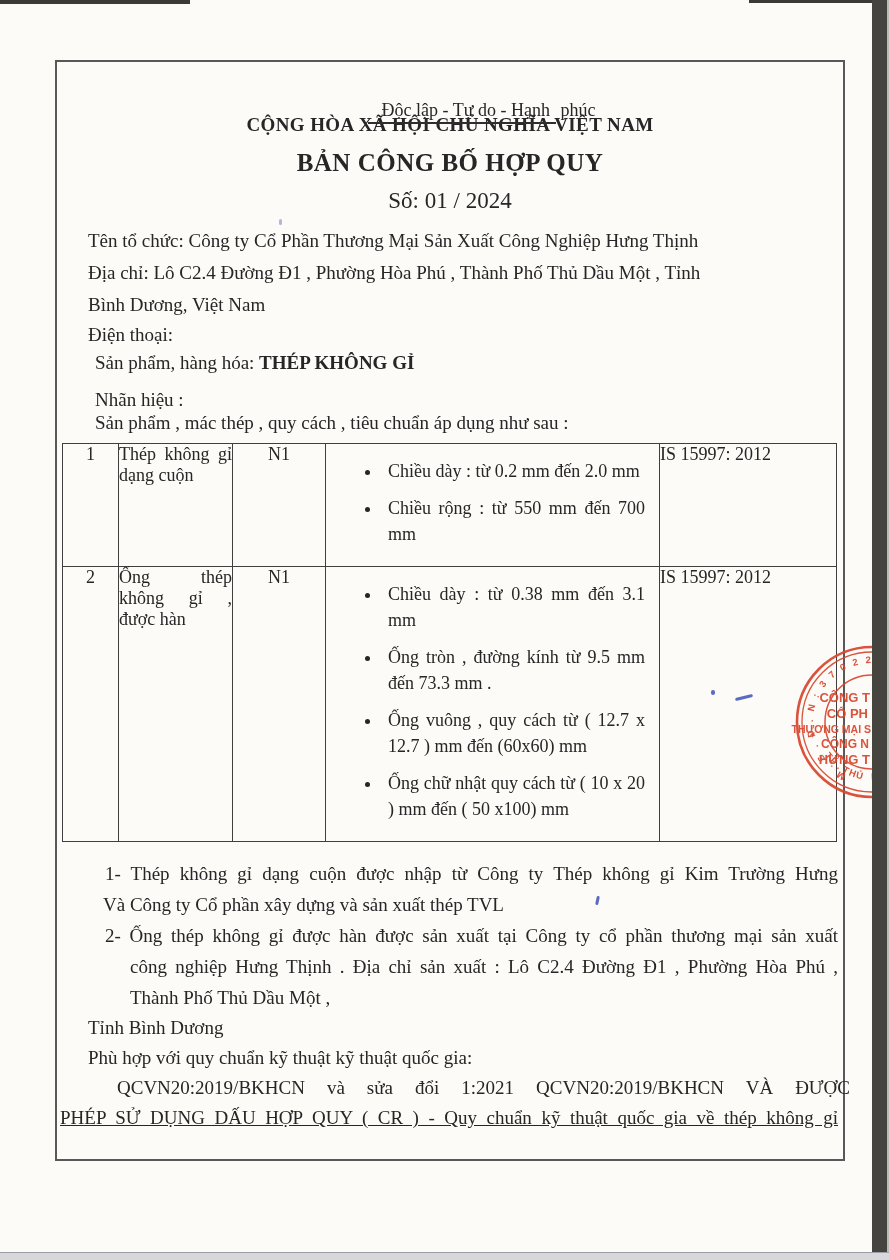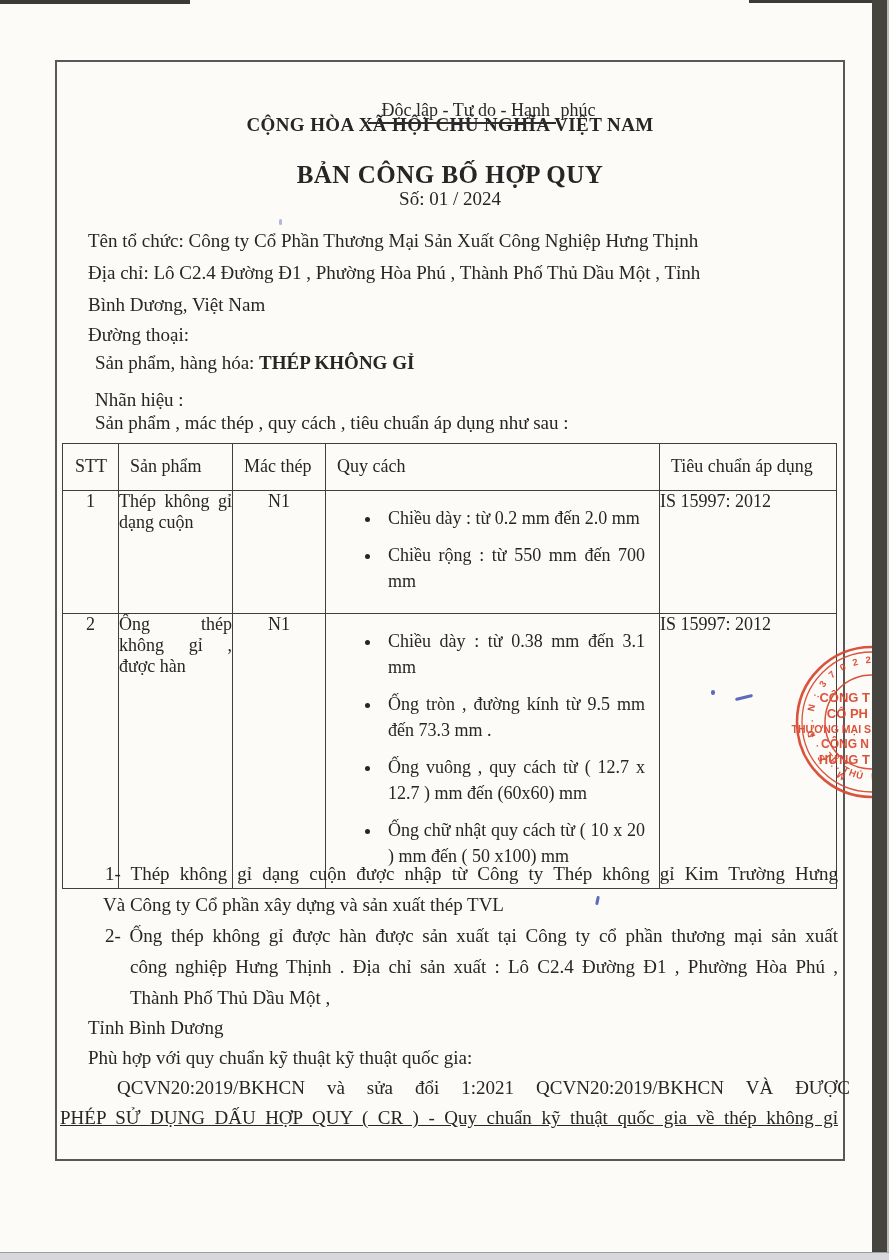--- a/index.html
+++ b/index.html
@@ -15,22 +15,22 @@
   .scan-edge-right{left:887px;top:0;width:2px;height:1254px;background:#bcbcb6;z-index:9;}
   .scan-bar-topleft{left:0;top:0;width:190px;height:4px;background:#3b3a36;z-index:9;}
   .scan-bar-topright{left:749px;top:0;width:140px;height:3px;background:#3b3a36;z-index:9;}
   .scan-band-bottom{left:0;top:1252px;width:889px;height:8px;background:#d7d7dc;border-top:1px solid #9d9da8;z-index:10;}
   
   .page-frame{left:55px;top:60px;width:786px;height:1097px;border:2px solid #58585a;background:transparent;z-index:1;}
   
   .motto1{left:55px;top:74px;width:790px;text-align:center;font-weight:bold;font-size:19px;letter-spacing:.4px;z-index:3;margin-top:40px;}
   .motto2{left:55px;top:100px;width:853px;text-align:center;font-weight:normal;font-size:18px;z-index:3;}
   .motto2 .u{border-bottom:2px solid #2e2e2e;padding:0 6px 2px 14px;}
-  .doc-title{left:55px;top:161px;width:790px;text-align:center;font-weight:bold;font-size:25px;letter-spacing:.5px;z-index:3;}
-  .doc-number{left:55px;top:188px;width:790px;text-align:center;font-size:19px;z-index:3;}
+  .doc-title{left:55px;top:149px;width:790px;text-align:center;font-weight:bold;font-size:25px;letter-spacing:.5px;z-index:3;}
+  .doc-number{left:55px;top:188px;width:790px;text-align:center;font-size:23px;z-index:3;}
   
   .line{font-size:19px;white-space:nowrap;z-index:3;}
   .fill{white-space:normal;text-align:justify;text-align-last:justify;}
   .bold{font-weight:bold;}
   
   .spec-table{position:absolute;left:62px;top:443px;z-index:2;border-collapse:collapse;table-layout:fixed;width:774px;font-size:18px;}
   .spec-table td,.spec-table th{border:1.5px solid #3f3f3f;vertical-align:top;padding:0;font-weight:normal;text-align:left;}
   .spec-table th{height:40px;vertical-align:middle;padding:2px 10px 4px 11px;}
   .spec-table th.c,.spec-table td.c{text-align:center;}
   .cell-pad{padding:12px 10px 8px 11px;}
@@ -57,41 +57,34 @@
 
 <div class="abs motto1">CỘNG HÒA XÃ HỘI CHỦ NGHĨA VIỆT NAM</div>
 <div class="abs motto2"><span class="u">Độc lập - Tự do - Hạnh</span><span> phúc</span></div>
 
 <div class="abs doc-title">BẢN CÔNG BỐ HỢP QUY</div>
 <div class="abs doc-number">Số: 01 / 2024</div>
 
 <div class="abs line" style="left:88px;top:230px;">Tên tổ chức: Công ty Cổ Phần Thương Mại Sản Xuất Công Nghiệp Hưng Thịnh</div>
 <div class="abs line" style="left:88px;top:262px;">Địa chỉ: Lô C2.4 Đường Đ1 , Phường Hòa Phú , Thành Phố Thủ Dầu Một , Tỉnh</div>
 <div class="abs line" style="left:88px;top:294px;">Bình Dương, Việt Nam</div>
-<div class="abs line" style="left:88px;top:324px;">Đường thoại:</div>
+<div class="abs line" style="left:88px;top:324px;">Điện thoại:</div>
 <div class="abs line" style="left:95px;top:352px;"><span>Sản phẩm, hàng hóa: </span><span class="bold">THÉP KHÔNG GỈ</span></div>
 <div class="abs line" style="left:95px;top:382px;margin-top:7px;">Nhãn hiệu :</div>
 <div class="abs line" style="left:95px;top:412px;">Sản phẩm , mác thép , quy cách , tiêu chuẩn áp dụng như sau :</div>
 
 <table class="spec-table">
   <colgroup>
     <col style="width:56px">
       <col style="width:114px">
       <col style="width:93px">
       <col style="width:334px">
       <col style="width:177px">
   </colgroup>
   <tbody>
-      <tr>
-    <th class="c">STT</th>
-    <th>Sản phẩm</th>
-    <th>Mác thép</th>
-    <th>Quy cách</th>
-    <th>Tiêu chuẩn áp dụng</th>
-  </tr>
   <tr style="height:99px;">
     <td class="c cell-pad">1</td>
     <td class="cell-pad justify-cell">Thép không gỉ dạng cuộn</td>
     <td class="c cell-pad">N1</td>
     <td>
           <ul class="spec-list">
             <li>Chiều dày : từ 0.2 mm đến 2.0 mm</li>
             <li>Chiều rộng : từ 550 mm đến 700 mm</li>
           </ul>
         </td>

